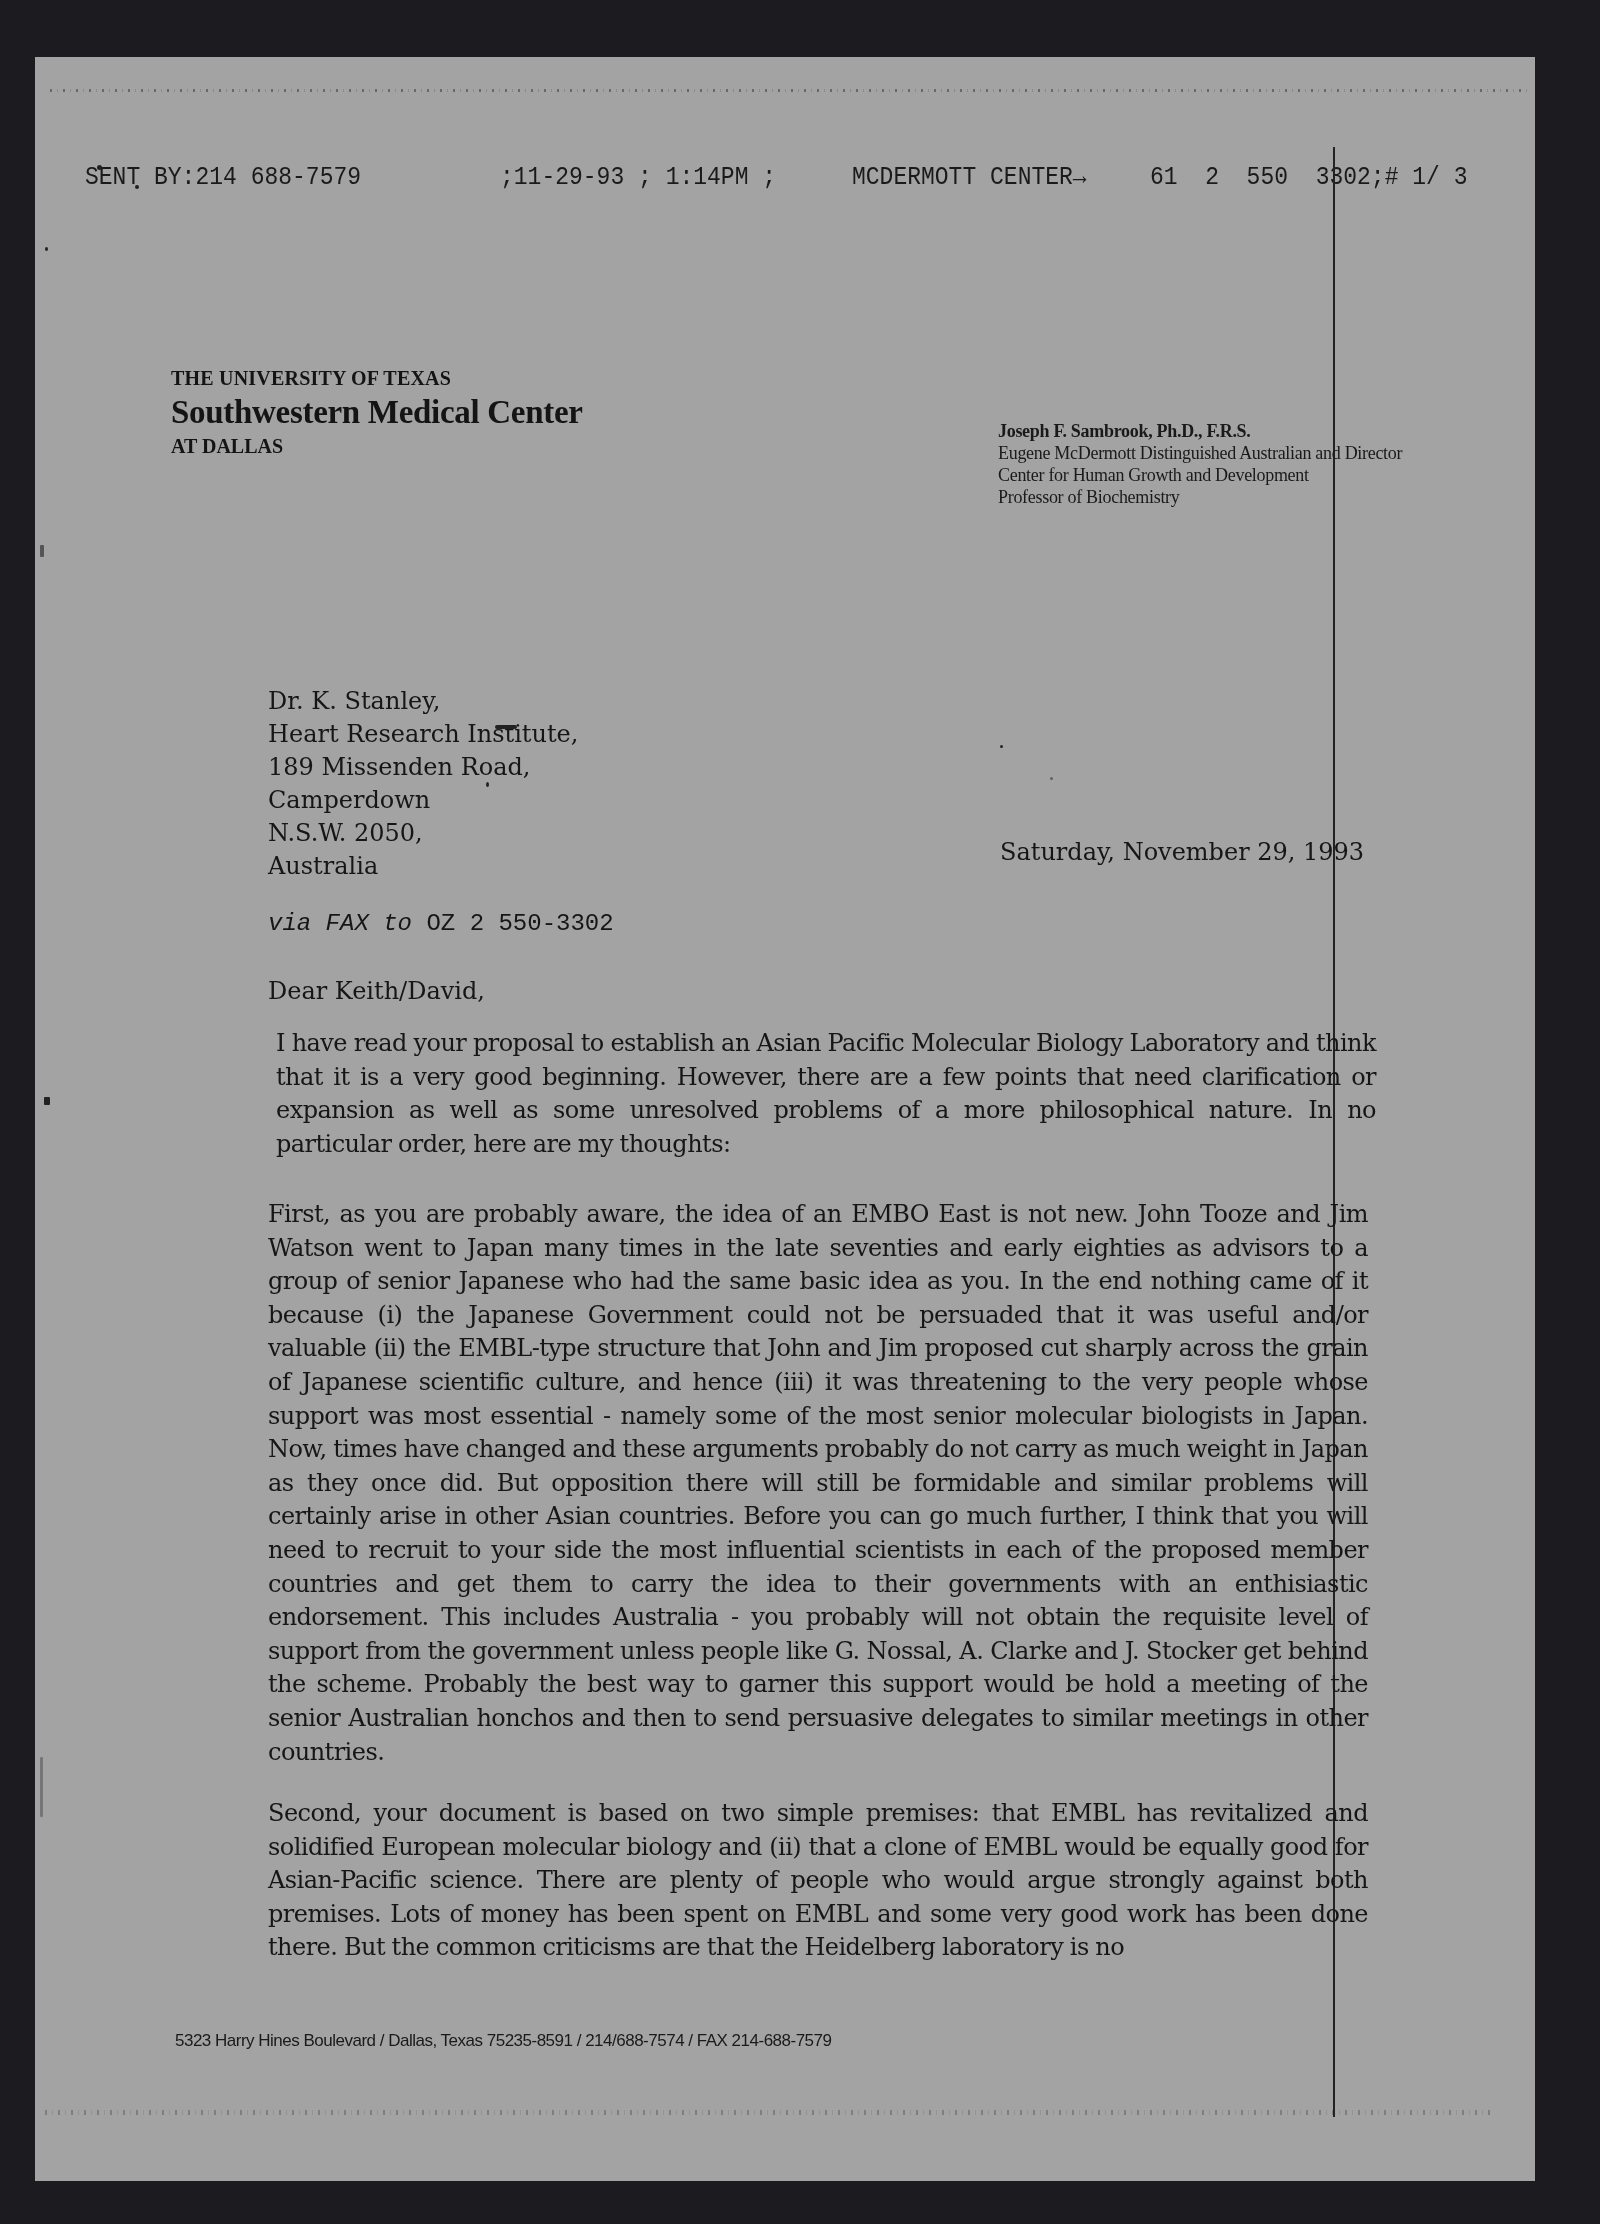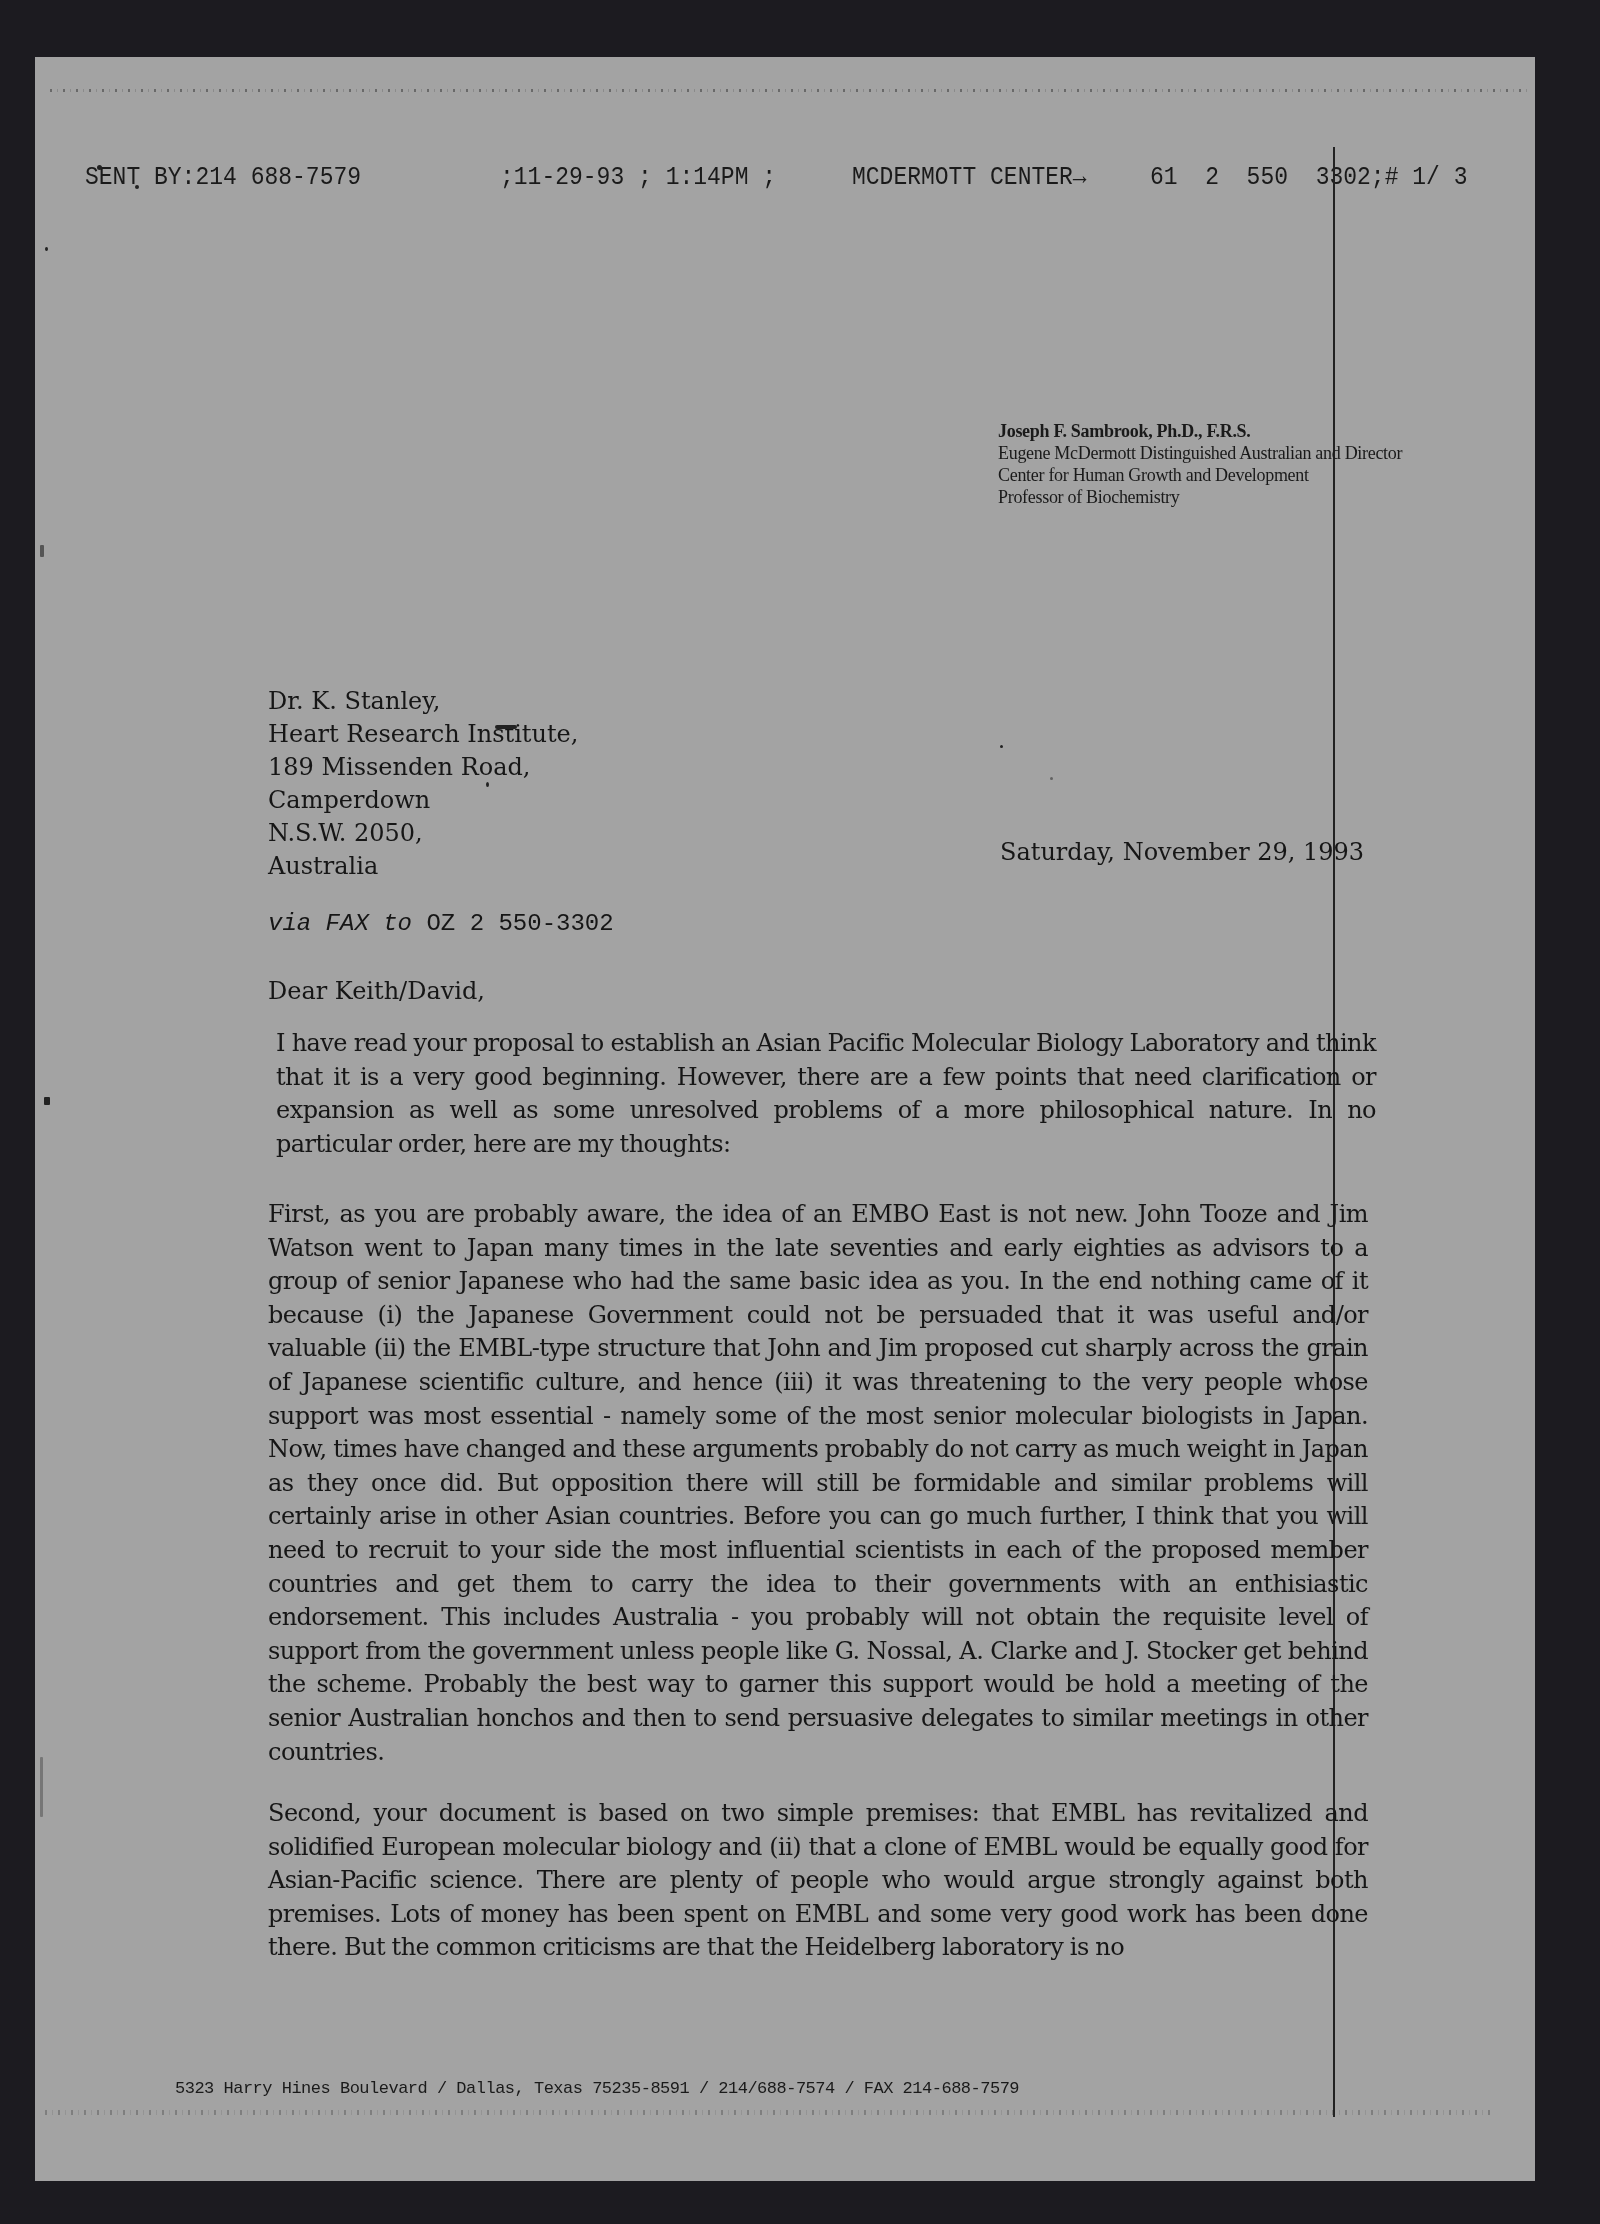--- a/index.html
+++ b/index.html
@@ -64,42 +64,47 @@
     position: absolute; left: 233px; top: 920px;
     font-size: 24px;
   }
   .body-text {
     position: absolute; left: 233px; width: 1100px;
     font-size: 24px; line-height: 33.6px;
     text-align: justify; letter-spacing: -0.55px; word-spacing: -0.5px;
   }
   .footer-addr {
     position: absolute; left: 140px; top: 1974px;
-    font-family: Liberation Mono, monospace;
-    font-size: 17px; color: #1a1a1a; letter-spacing: -0.5px; margin-top: 48px;
+    font-family: Liberation Sans, sans-serif;
+    font-size: 17px; color: #1a1a1a; letter-spacing: -0.5px;
   }
   .speck { position: absolute; background: #222; border-radius: 50%; }
 </style>
 </head>
 <body>
 
 <div class="page">
 
   <div class="noise-line" style="left:15px; top:32px; width:1480px;"></div>
   <div class="noise-line" style="left:10px; top:2053px; width:1450px; height:5px; opacity:0.35;"></div>
 
   <div class="fax-header">
     <span style="left:50px;">SENT BY:214 688-7579</span>
     <span style="left:465px;">;11-29-93 ; 1:14PM ;</span>
     <span style="left:817px;">MCDERMOTT CENTER→</span>
     <span style="left:1115px;">61  2  550  3302;# 1/ 3</span>
   </div>
 
   <div class="vline"></div>
 
+  <div class="letterhead">
+    <div class="lh-univ">THE UNIVERSITY OF TEXAS</div>
+    <div class="lh-name">Southwestern Medical Center</div>
+    <div class="lh-dallas">AT DALLAS</div>
+  </div>
 
   <div class="sender">
     <div class="s-name">Joseph F. Sambrook, Ph.D., F.R.S.</div>
     <div>Eugene McDermott Distinguished Australian and Director</div>
     <div>Center for Human Growth and Development</div>
     <div>Professor of Biochemistry</div>
   </div>
 
   <div class="recipient doc-text">
     <div>Dr. K. Stanley,</div>

